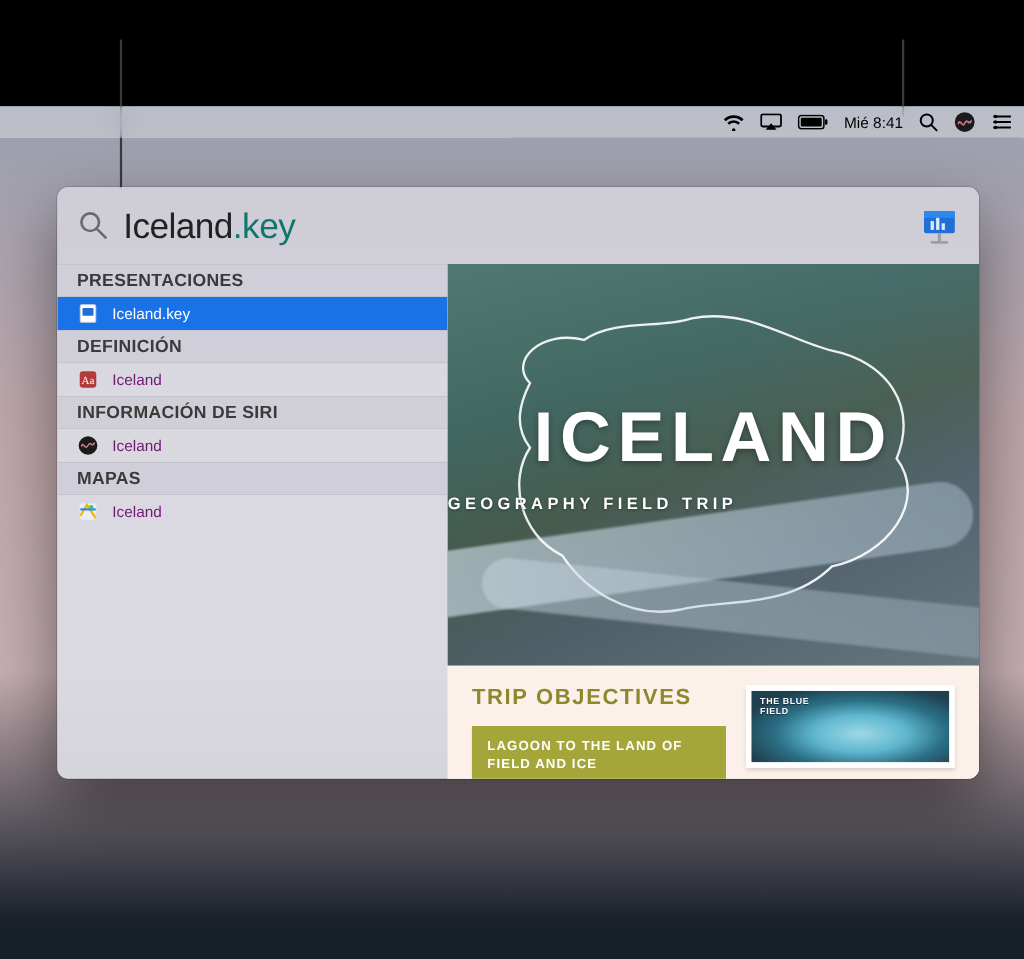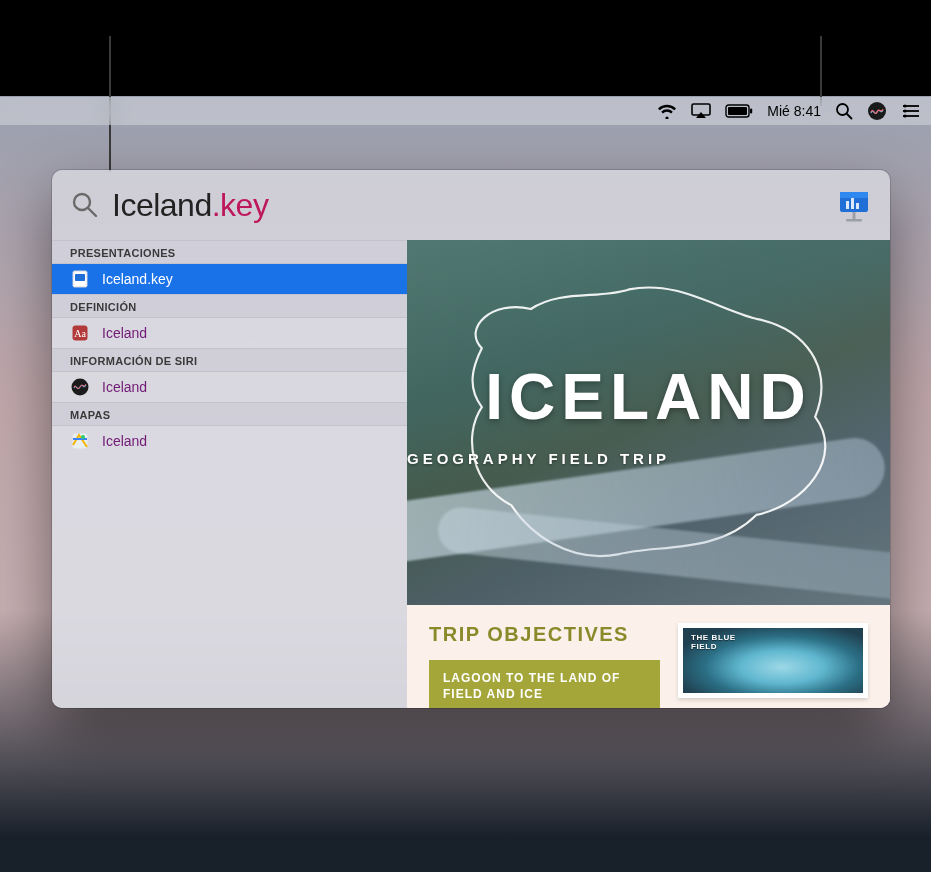--- a/index.html
+++ b/index.html
@@ -59,36 +59,36 @@
   .search-row .sicon { width: 30px; height: 30px; color:#555; flex:0 0 auto; }
   .search-row .query {
     flex: 1;
     font-size: 32px;
     font-weight: 400;
     color: #222;
     letter-spacing: -0.5px;
     white-space: nowrap;
     overflow: hidden;
   }
-  .search-row .query .ext { color:#be185d;text-align:right; }
+  .search-row .query .ext { color:#0f766e;text-align:right; }
   .search-row .appicon { width:36px; height:36px; flex:0 0 auto; }
 
   .spotlight .body {
     flex:1;
     display:flex;
     min-height:0;
   }
   .results {
     width: 355px;
     flex: 0 0 355px;
     background: rgba(224,224,232,0.55);
     overflow-y:auto;
   }
   .results .cat {
-    font-size: 11px;
+    font-size: 16px;
     font-weight: 600;
     letter-spacing: 0.3px;
     color:#3a3a3a;
     text-transform: uppercase;
     padding: 6px 18px 4px;
     background: rgba(200,200,210,0.55);
     border-top: 1px solid rgba(0,0,0,0.06);
     border-bottom: 1px solid rgba(0,0,0,0.06);
   }
   .results .item {

